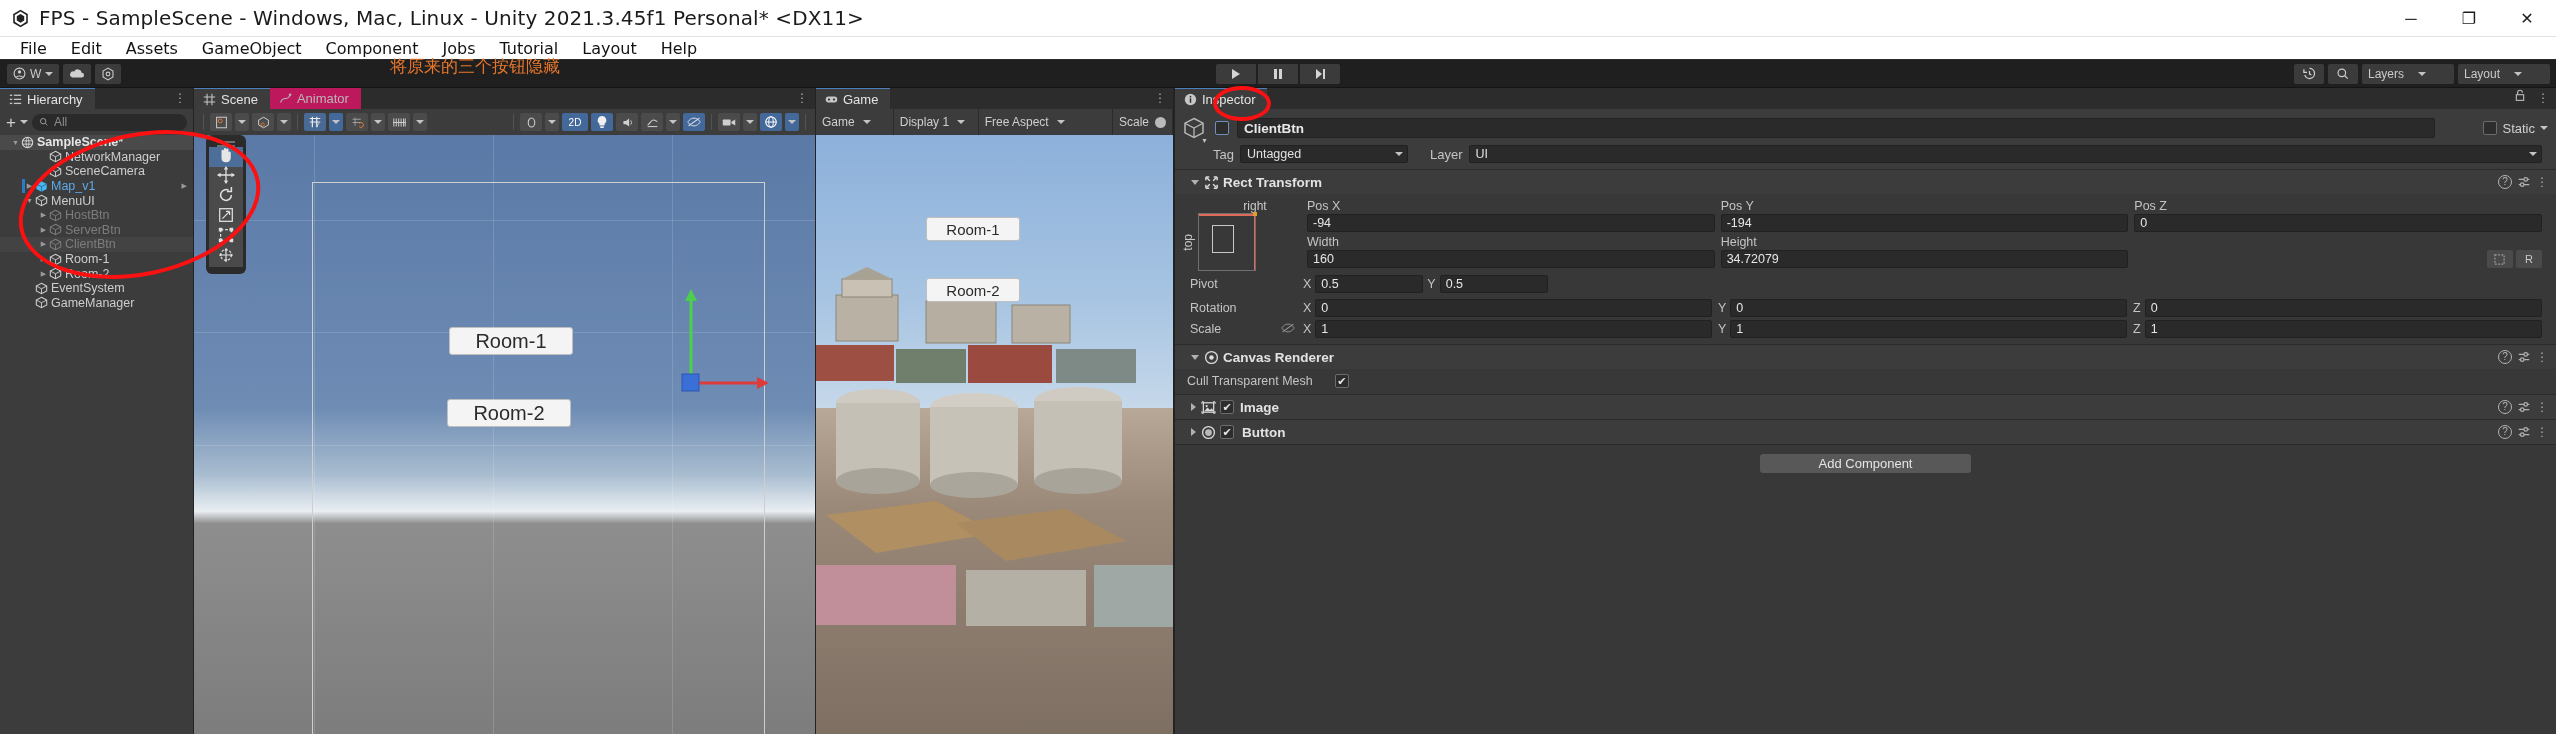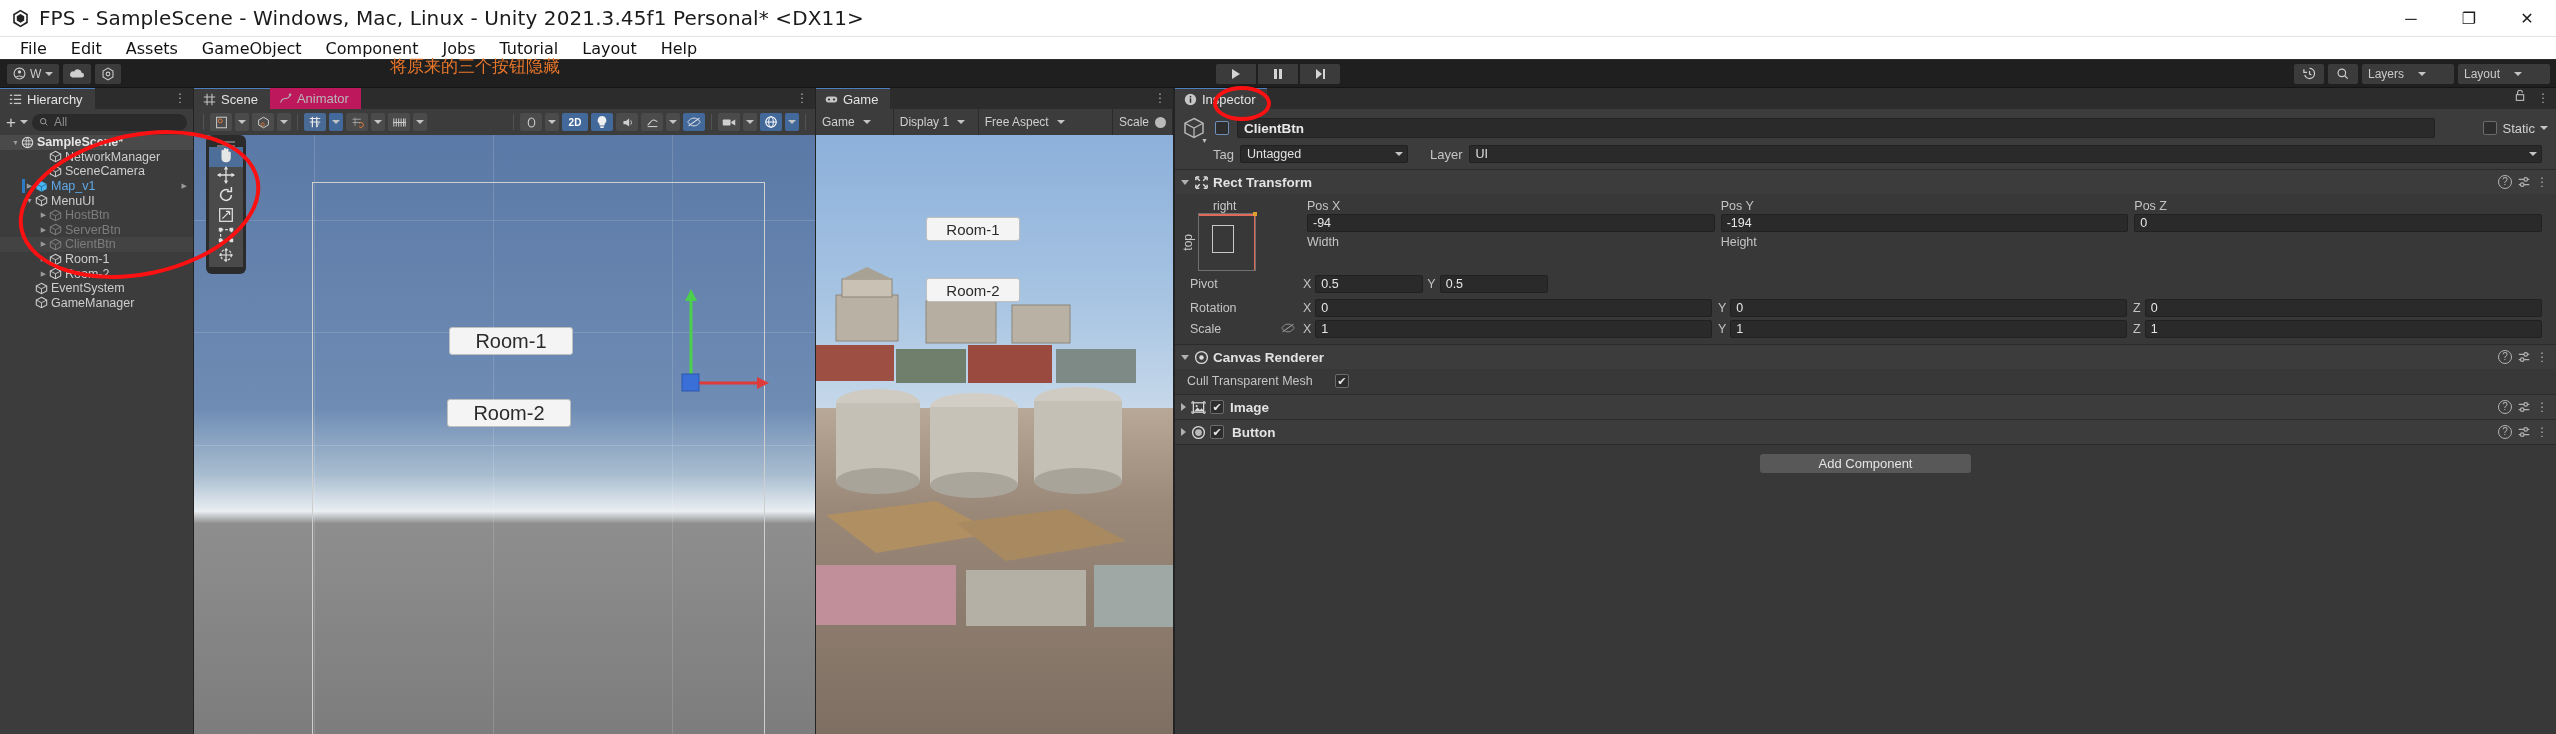--- a/index.html
+++ b/index.html
@@ -121,21 +121,21 @@
     justify-content:center;color:#e6e6e6;font-size:11px;line-height:11px;}
   .namefield { flex:1; height:20px; background:#2a2a2a; border:1px solid #212121; border-radius:2px;
     display:flex; align-items:center; padding:0 6px; color:#e8e8e8; font-size:13.5px; font-weight:bold;}
   .static-wrap{display:flex;align-items:center;gap:5px;font-size:13px;color:#d0d0d0;padding-left:40px;}
   .insp-row2 { display:flex; align-items:center; gap:6px; margin-top:4px; padding-left:32px;}
   .lbl { font-size:13px; color:#c4c4c4; }
   .dropdown { height:18px; background:#2a2a2a; border:1px solid #212121; border-radius:2px;
     display:flex; align-items:center; justify-content:space-between; padding:0 4px 0 6px;
     color:#e0e0e0; font-size:12.5px;}
   .comp { border-bottom:1px solid #2b2b2b; background:#383838; }
-  .comp-head { height:24px; display:flex; align-items:center; gap:4px; padding:0 8px 0 6px;
+  .comp-head { height:24px; display:flex; align-items:center; gap:4px; padding:0 8px 0 16px;
     background:#3c3c3c; }
   .comp-title { font-size:13.5px; color:#e2e2e2; font-weight:bold; flex:1; }
   .comp-ico { width:16px;height:16px;display:flex;align-items:center;justify-content:center;}
   .tri { width:0;height:0;border-left:4px solid transparent;border-right:4px solid transparent;
     border-top:5px solid #b0b0b0; }
   .tri-r { width:0;height:0;border-top:4px solid transparent;border-bottom:4px solid transparent;
     border-left:5px solid #b0b0b0; }
   .helpico { width:14px;height:14px;border:1.3px solid #b3b3b3;border-radius:50%;
     font-size:10px;line-height:11px;text-align:center;color:#b3b3b3;}
   .dots { color:#b3b3b3; font-size:12px; letter-spacing:0px; line-height:8px; }
@@ -461,21 +461,21 @@
       <div style="flex:1"></div>
       <div class="sep"></div>
       <div class="sv-btn">
         <svg width="13" height="13" viewBox="0 0 16 16">
           <ellipse cx="8" cy="8" rx="4" ry="5.5" fill="none" stroke="#cfcfcf" stroke-width="1.3"></ellipse>
         </svg>
       </div>
       <div class="sv-btn" style="min-width:14px">
           <span class="caret"></span>
         </div>
-      <div class="sv-btn blue" style="min-width:26px;font-weight:bold;color:#fff">2D</div>
+      <div class="sv-btn blue" style="min-width:26px;font-weight:normal;color:#fff">2D</div>
       <div class="sv-btn blue">
         <svg width="12" height="14" viewBox="0 0 14 16">
           <path d="M7 1a5 5 0 0 0-3 9v2h6v-2a5 5 0 0 0-3-9z" fill="#f0f0f0"></path>
           <rect x="5" y="13" width="4" height="2" fill="#f0f0f0"></rect>
         </svg>
       </div>
       <div class="sv-btn">
         <svg width="13" height="13" viewBox="0 0 16 16">
           <path d="M3 6h3l4-3v10l-4-3H3z" fill="#cfcfcf"></path>
           <path d="M12 5.5a4 4 0 0 1 0 5" fill="none" stroke="#cfcfcf" stroke-width="1.2"></path>
@@ -720,21 +720,21 @@
                 <path d="M2 5h12M2 11h12" stroke="#b3b3b3" stroke-width="1.4"></path>
                 <circle cx="10" cy="5" r="2" fill="#383838" stroke="#b3b3b3" stroke-width="1.4"></circle>
                 <circle cx="6" cy="11" r="2" fill="#383838" stroke="#b3b3b3" stroke-width="1.4"></circle>
               </svg>
           </span>
           <span class="dots">⋮</span>
         </div>
         <div class="comp-body">
           <div style="display:flex; gap:10px;">
             <div style="width:116px; position:relative;">
-              <div style="font-size:12px;color:#c9c9c9; margin-left:32px;">right</div>
+              <div style="font-size:12px;color:#c9c9c9; margin-left:32px;text-align:center;">right</div>
               <div style="display:flex; align-items:center; gap:3px;">
                 <div style="writing-mode:vertical-rl; transform:rotate(180deg); font-size:12px;color:#c9c9c9;">top</div>
                 <div class="anchorbox">
                   <div style="position:absolute;left:0;right:0;top:0;height:1.5px;background:#e06a5a"></div>
                   <div style="position:absolute;right:0;top:0;bottom:0;width:1.5px;background:#e06a5a"></div>
                   <div style="position:absolute;right:-2px;top:-2px;width:4px;height:4px;background:#e0a030"></div>
                   <div style="position:absolute;left:13px;top:11px;width:22px;height:28px;border:1px solid #c8c8c8"></div>
                 </div>
               </div>
             </div>
@@ -747,20 +747,32 @@
               <div class="triple" style="margin-bottom:3px;">
                 <div class="num">-94</div>
                 <div class="num">-194</div>
                 <div class="num">0</div>
               </div>
               <div class="triple" style="margin-bottom:1px;">
                 <span class="fl">Width</span>
                 <span class="fl">Height</span>
                 <span></span>
               </div>
+              <div class="triple">
+                <div class="num">160</div>
+                <div class="num">34.72079</div>
+                <div style="display:flex;gap:3px;justify-content:flex-end;">
+                  <div style="width:26px;height:18px;background:#4a4a4a;border-radius:2px;display:flex;align-items:center;justify-content:center">
+                    <svg width="11" height="11" viewBox="0 0 12 12">
+                        <rect x="1" y="1" width="10" height="10" fill="none" stroke="#9a9a9a" stroke-width="1.4" stroke-dasharray="2 1.5"></rect>
+                      </svg>
+                  </div>
+                  <div style="width:26px;height:18px;background:#4a4a4a;border-radius:2px;display:flex;align-items:center;justify-content:center;font-size:11px;color:#c9c9c9">R</div>
+                </div>
+              </div>
             </div>
           </div>
 
 
           <div class="rt-grid" style="margin-top:4px;align-items:center;">
             <span class="fl" style="padding-left:9px">Pivot</span>
             <div style="display:flex;align-items:center;gap:4px;margin-right:6px;">
               <span class="fl">X</span>
               <div class="num" style="width:108px">0.5</div>
               <span class="fl">Y</span>

